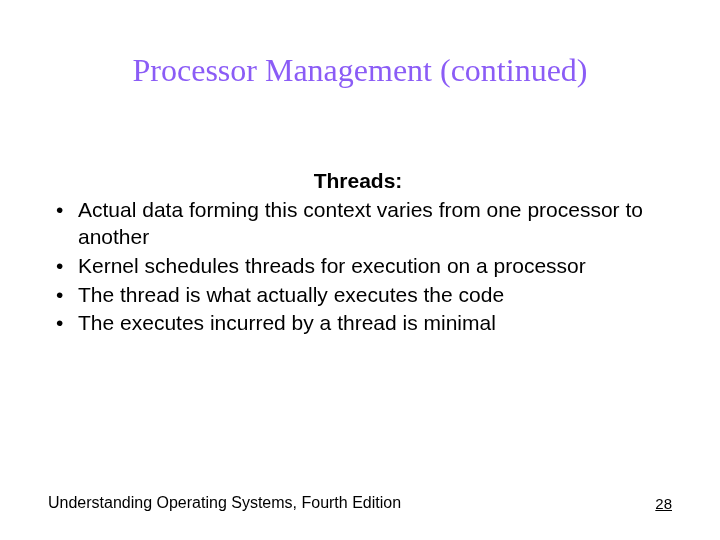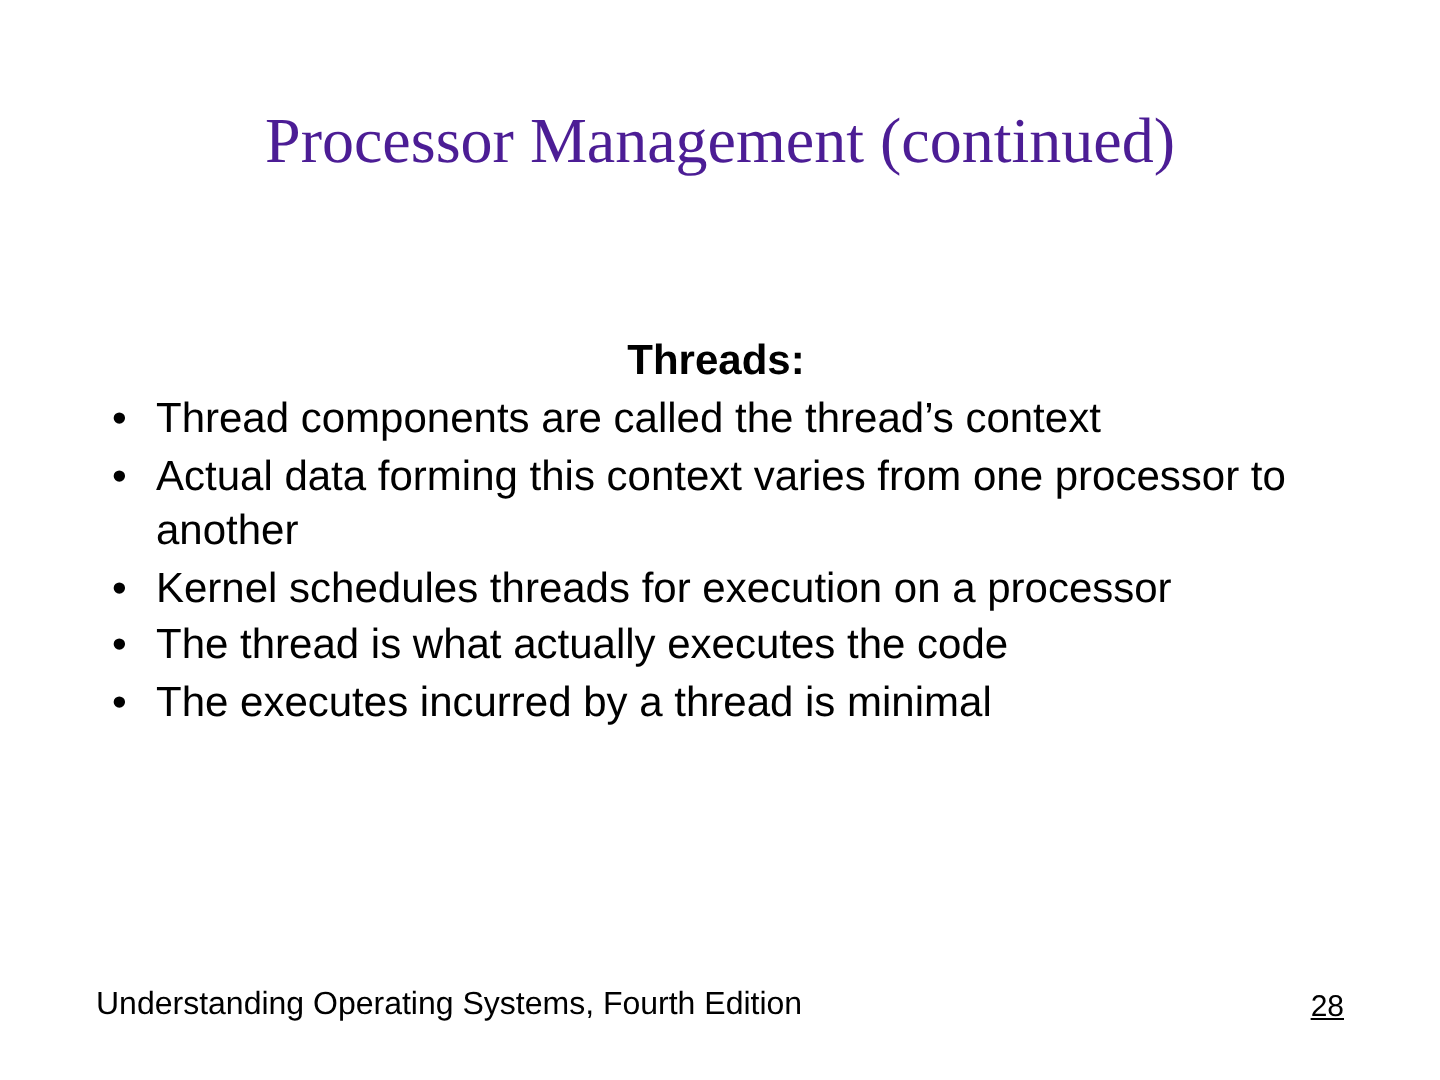--- a/index.html
+++ b/index.html
@@ -20,21 +20,21 @@
   }
   .title {
     position: absolute;
     top: 52px;
     left: 0;
     width: 720px;
     text-align: center;
     font-family: "Times New Roman", Times, serif;
     font-size: 32px;
     font-weight: 400;
-    color: #4c1d95;
+    color: #8b5cf6;
   }
   .body {
     position: absolute;
     top: 168px;
     left: 48px;
     width: 620px;
     font-size: 21px;
     line-height: 1.28;
   }
   .heading {
@@ -79,21 +79,20 @@
 </head>
 <body>
 
 <div class="slide">
 
   <div class="title">Processor Management (continued)</div>
 
   <div class="body">
     <div class="heading">Threads:</div>
     <ul class="bullets">
-      <li><span>Thread components are called the thread’s context</span></li>
       <li><span>Actual data forming this context varies from one processor to another</span></li>
       <li><span>Kernel schedules threads for execution on a processor</span></li>
       <li><span>The thread is what actually executes the code</span></li>
       <li><span>The executes incurred by a thread is minimal</span></li>
     </ul>
   </div>
 
   <div class="footer-left">Understanding Operating Systems, Fourth Edition</div>
   <div class="footer-right">28</div>
 

